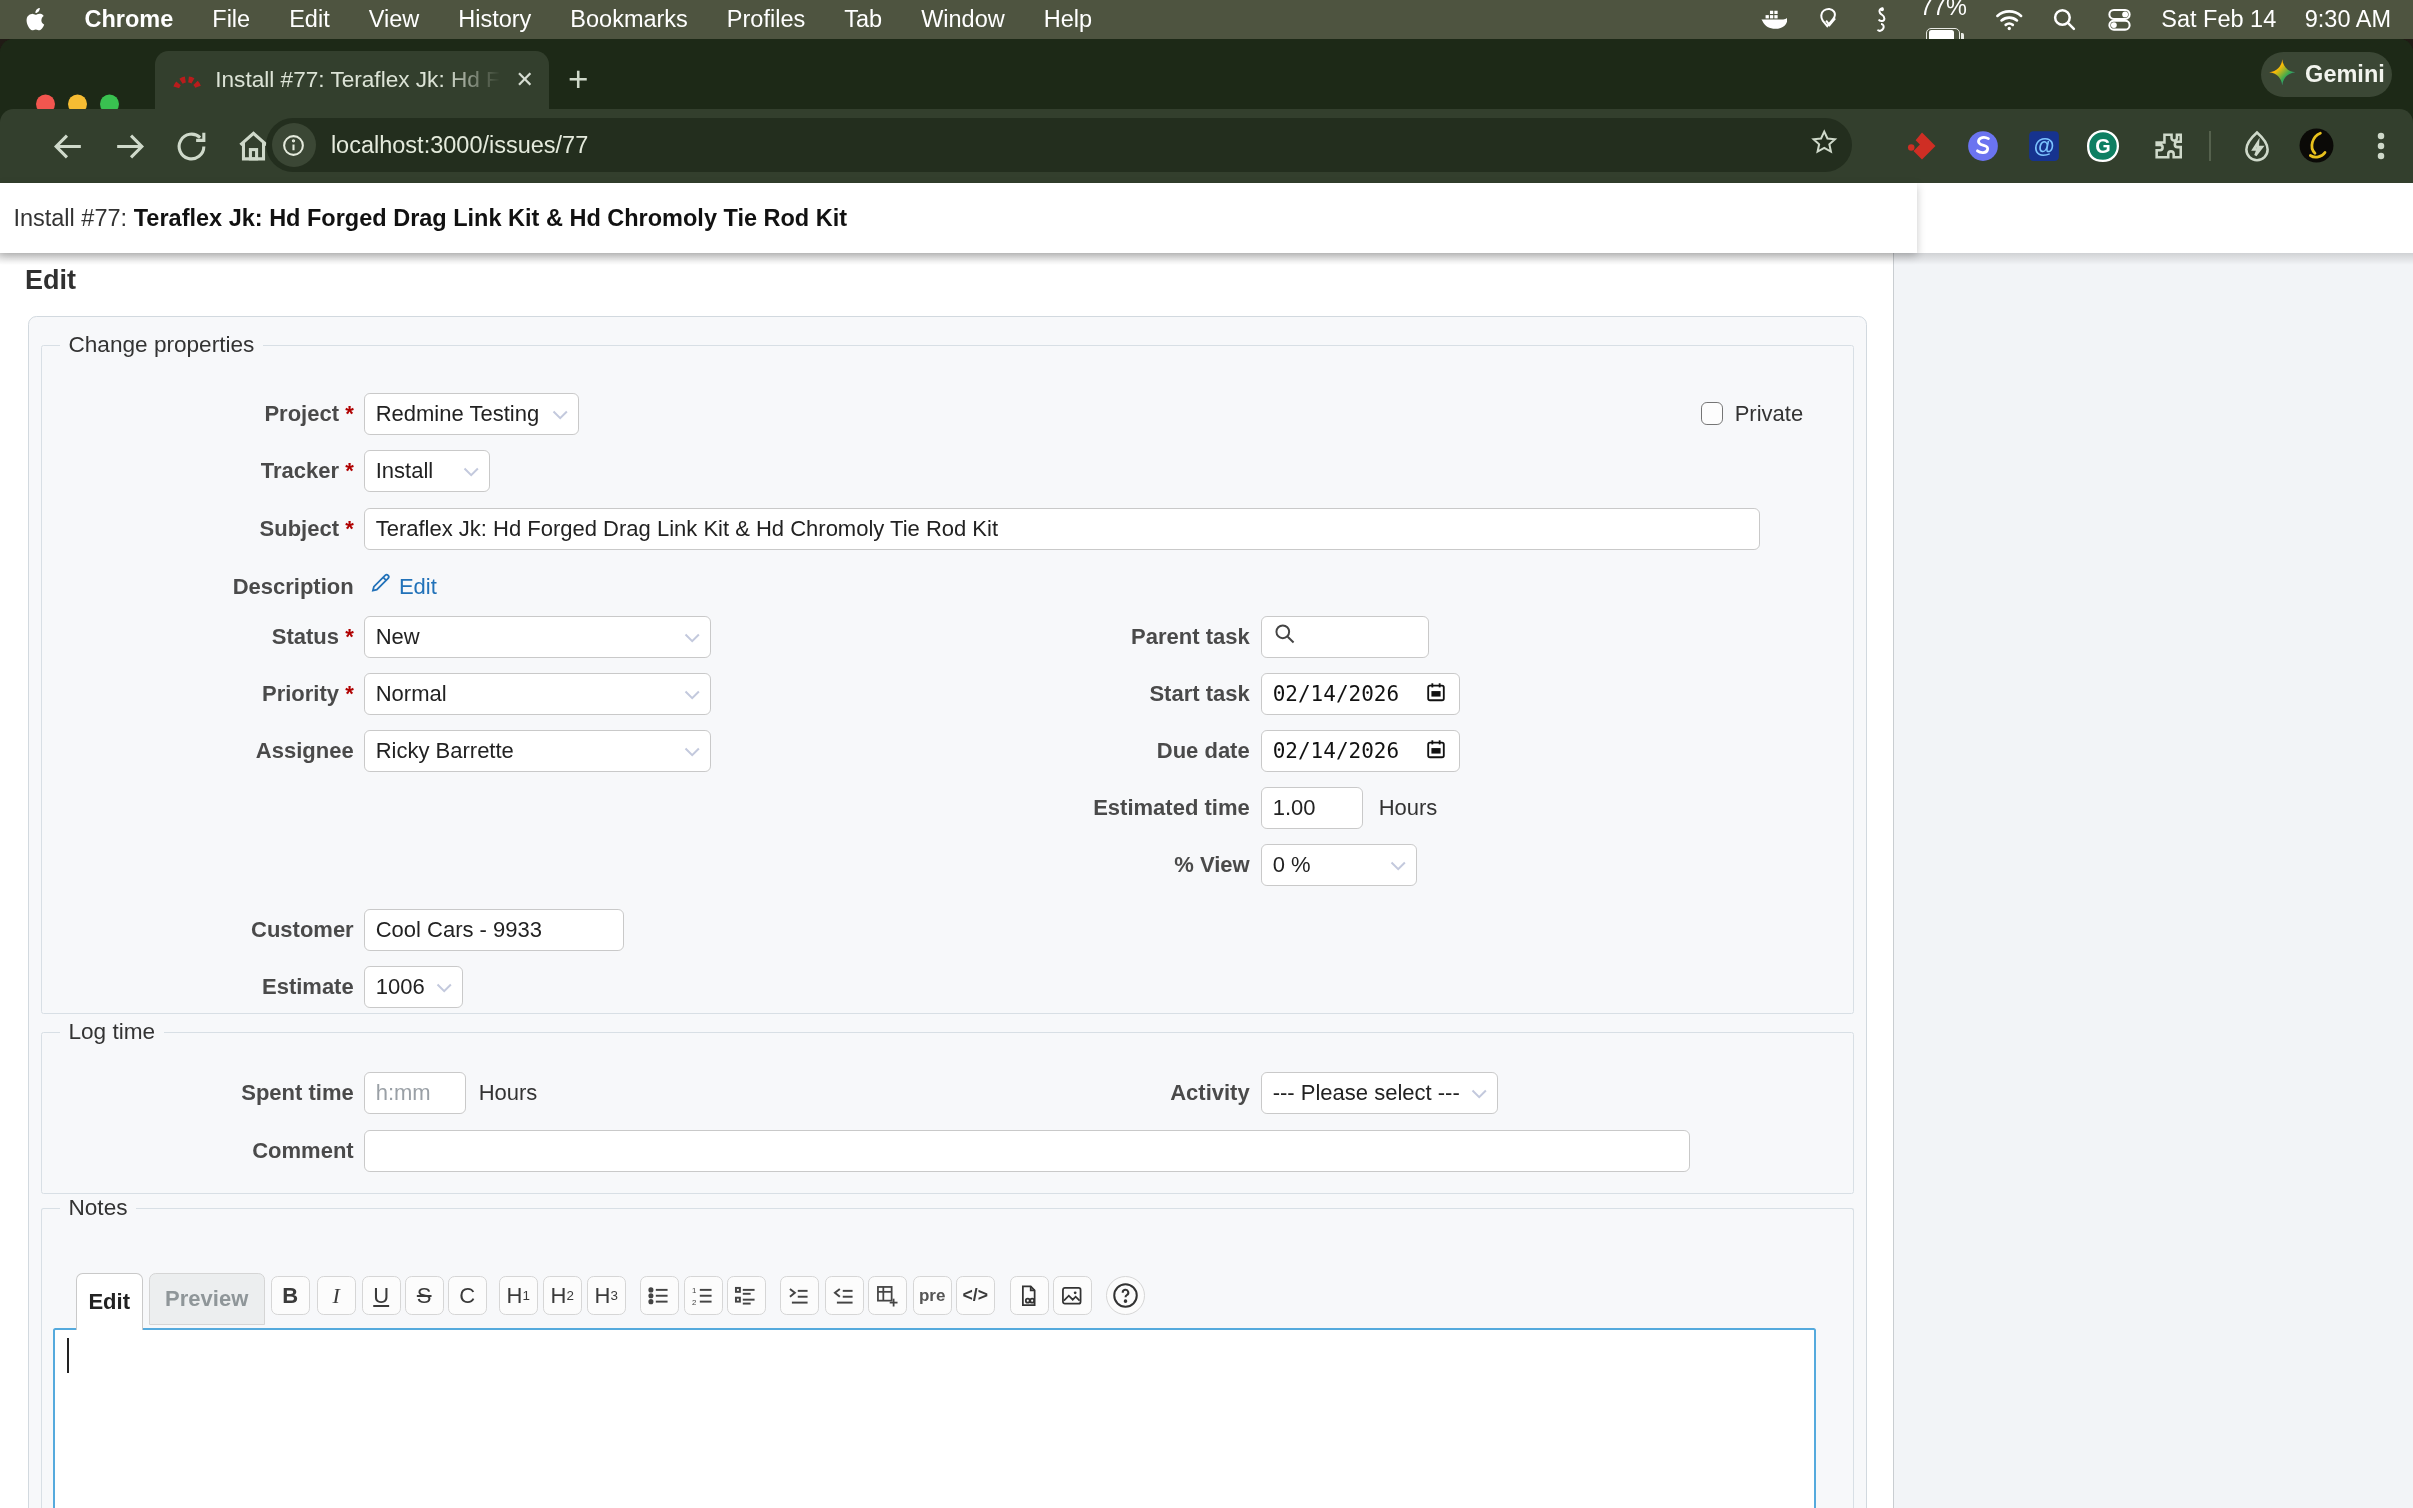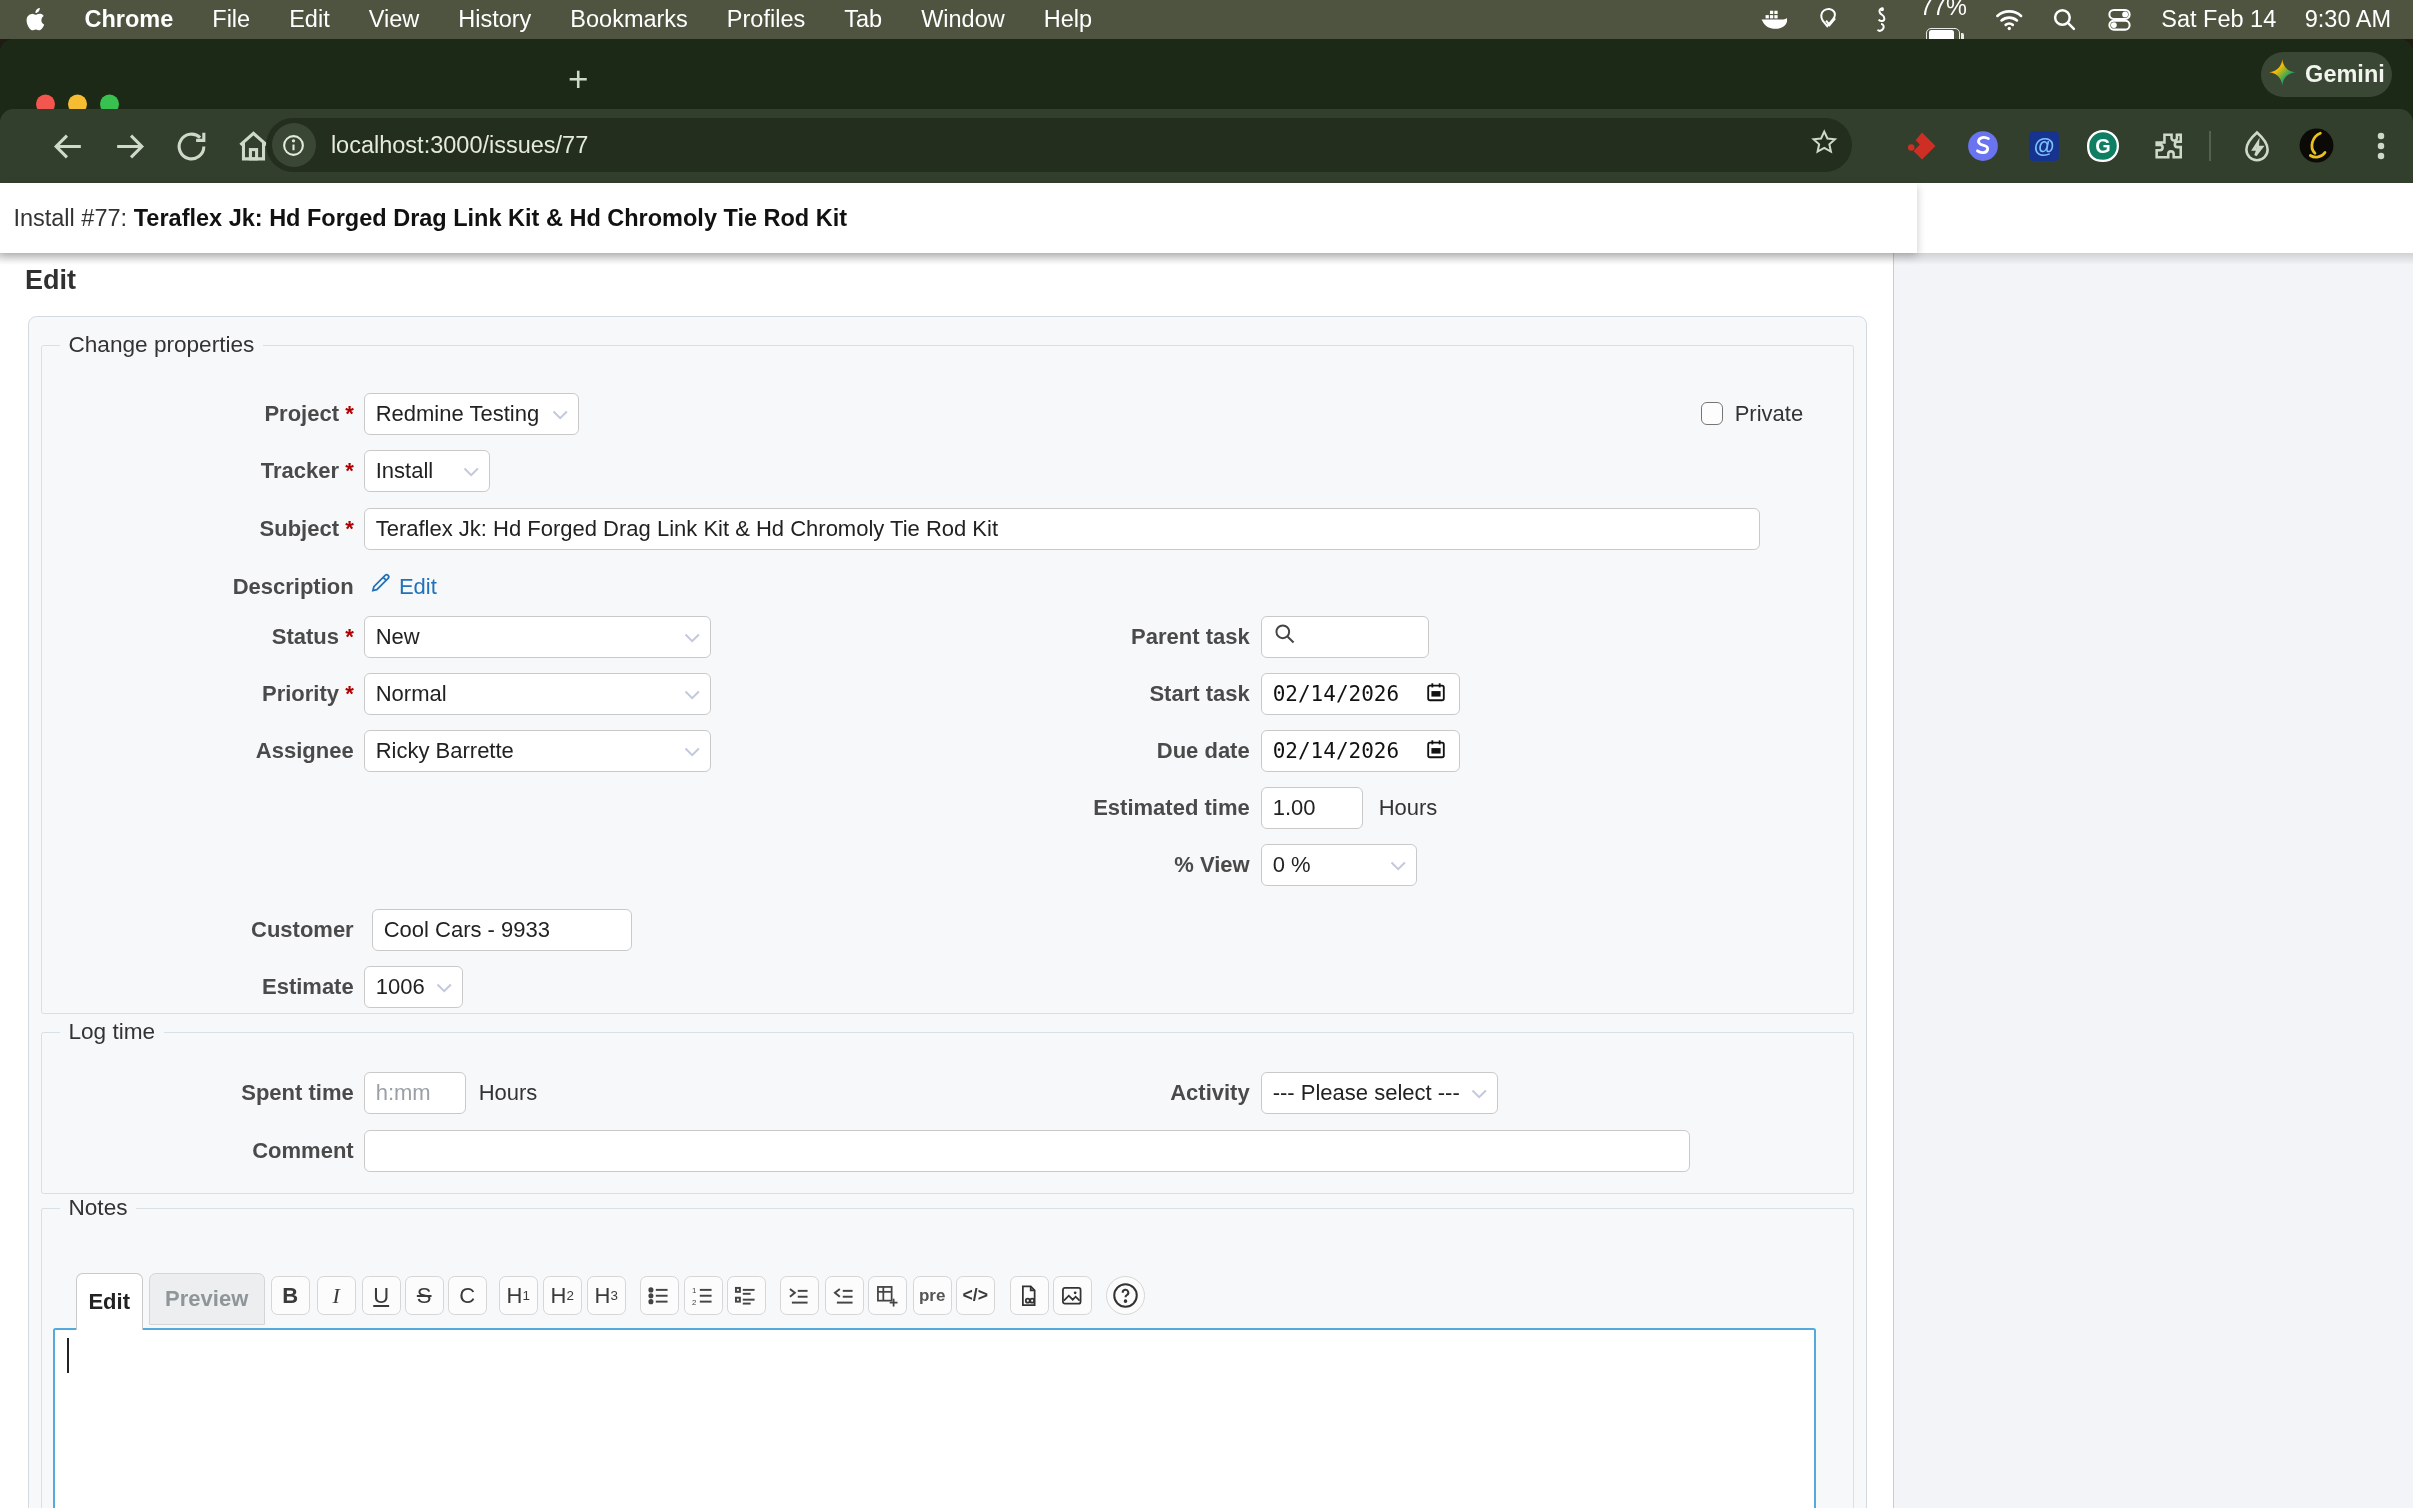--- a/index.html
+++ b/index.html
@@ -173,20 +173,29 @@
     </div>
   </div>
 
   <div class="window">
 
     <div class="tabstrip">
       <span class="light" style="left:36px; background:#f2564f;"></span>
       <span class="light" style="left:68px; background:#f6bd33;"></span>
       <span class="light" style="left:100px; background:#39c150;"></span>
 
+      <div class="tab">
+        <span>
+          <svg width="28.5" height="25" viewBox="0 0 26 22" fill="none">
+              <path d="M3 20 A 10.5 10.5 0 0 1 23 20" stroke="#b91c1c" stroke-width="5.5" stroke-dasharray="4.2 3"></path>
+            </svg>
+        </span>
+        <span class="tab-title">Install #77: Teraflex Jk: Hd Fo</span>
+        <span class="tab-close">✕</span>
+      </div>
       <span class="newtab">+</span>
 
       <div class="gemini">
         <span>
           <svg width="28.5" height="28.5" viewBox="0 0 24 24">
               <defs>
                 <linearGradient id="gg" x1="0" y1="0" x2="1" y2="1">
                   <stop offset="0" stop-color="#ea4335"></stop>
                   <stop offset=".35" stop-color="#fbbc05"></stop>
                   <stop offset=".65" stop-color="#34a853"></stop>
@@ -402,21 +411,21 @@
 
             <span class="lbl" style="left:890px; width:318px; top:486px;">% View</span>
             <div class="ctl sel" style="left:1219px; top:486px; width:156px;">
               <span>0 %</span>
               <span class="chev"><svg width="18.4" height="11.7" viewBox="0 0 22 14" fill="none" stroke="#c3c9dd" stroke-width="2.4">
                     <path d="M3 3l8 8 8-8"></path>
                   </svg></span>
             </div>
 
             <span class="lbl" style="left:0; width:312px; top:551px;">Customer</span>
-            <div class="ctl txt" style="left:322px; top:551px; width:260px;margin-left:8px;">
+            <div class="ctl txt" style="left:322px; top:551px; width:260px;">
               <span>Cool Cars - 9933</span>
             </div>
 
             <span class="lbl" style="left:0; width:312px; top:608px;">Estimate</span>
             <div class="ctl sel" style="left:322px; top:608px; width:99px;">
               <span>1006</span>
               <span class="chev"><svg width="18.4" height="11.7" viewBox="0 0 22 14" fill="none" stroke="#c3c9dd" stroke-width="2.4">
                     <path d="M3 3l8 8 8-8"></path>
                   </svg></span>
             </div>

